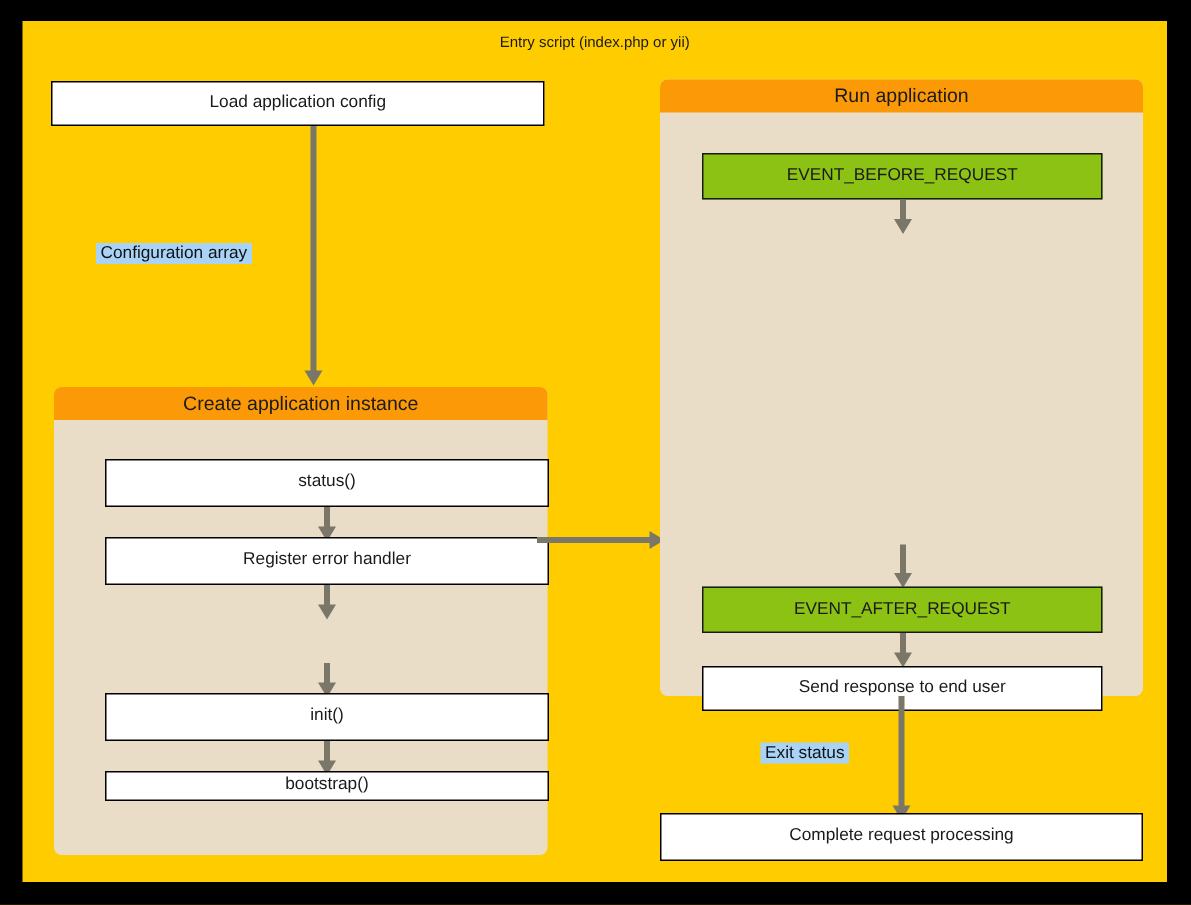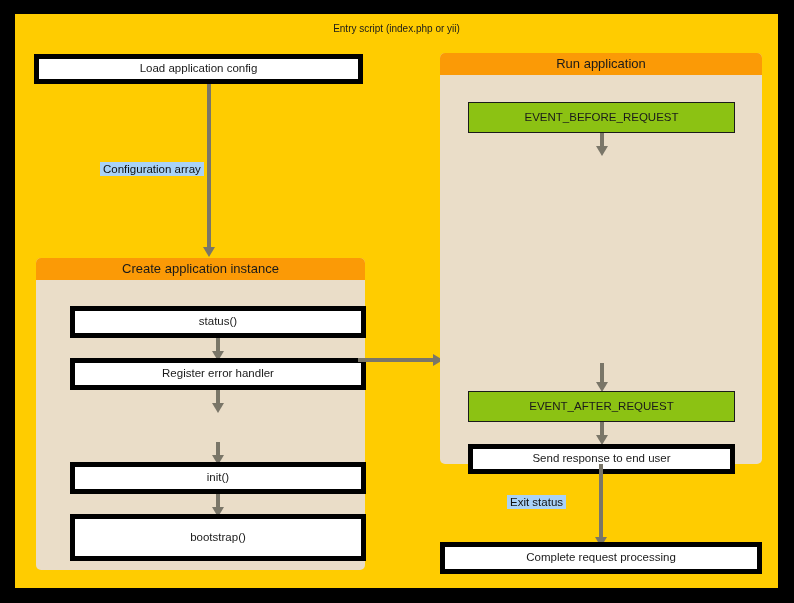--- a/index.html
+++ b/index.html
@@ -40,21 +40,21 @@
     font-size: 10px;
     color: #1a1a1a;
     white-space: nowrap;
   }
 
   
   .box {
     position: absolute;
     box-sizing: border-box;
     background: #FFFFFF;
-    border: 5px solid #000000;
+    border: 1px solid #000000;
     display: flex;
     align-items: center;
     justify-content: center;
     font-size: 11.5px;
     color: #1a1a1a;
     text-align: center;
     line-height: 1.2;
   }
 
   .box.green {
@@ -149,37 +149,37 @@
 <div id="canvas">
 
   <div class="entry-panel">
 
     <div class="entry-title">Entry script (index.php or yii)</div>
 
     <div class="box" style="left:19px; top:40px; width:329px; height:30px;">Load application config</div>
 
     <div class="arrow-v" style="left:192px; top:70px; height:164px;"></div>
 
-    <div class="edge-label" style="left:49px; top:148px;margin-left:36px;">Configuration array</div>
+    <div class="edge-label" style="left:49px; top:148px;">Configuration array</div>
 
     <div class="group" style="left:21px; top:244px; width:329px; height:312px;">
       <div class="group-header">Create application instance</div>
 
       <div class="box" style="left:34px; top:48px; width:296px; height:32px;">status()</div>
       <div class="arrow-v" style="left:180px; top:80px; height:14px;"></div>
 
       <div class="box" style="left:34px; top:100px; width:296px; height:32px;">Register error handler</div>
       <div class="arrow-v" style="left:180px; top:132px; height:14px;"></div>
 
       <div class="arrow-v" style="left:180px; top:184px; height:14px;"></div>
 
       <div class="box" style="left:34px; top:204px; width:296px; height:32px;">init()</div>
       <div class="arrow-v" style="left:180px; top:236px; height:14px;"></div>
 
-      <div class="box" style="left:34px; top:256px; width:296px; height:47px;">bootstrap()</div>
+      <div class="box" style="left:34px; top:256px; width:296px; height:20px;">bootstrap()</div>
     </div>
 
     <div class="arrow-h" style="left:343px; top:344px; width:76px;"></div>
 
     <div class="group" style="left:425px; top:39px; width:322px; height:411px;">
       <div class="group-header">Run application</div>
 
       <div class="box green" style="left:28px; top:49px; width:267px; height:31px;">EVENT_BEFORE_REQUEST</div>
       <div class="arrow-v" style="left:160px; top:80px; height:14px;"></div>
 

